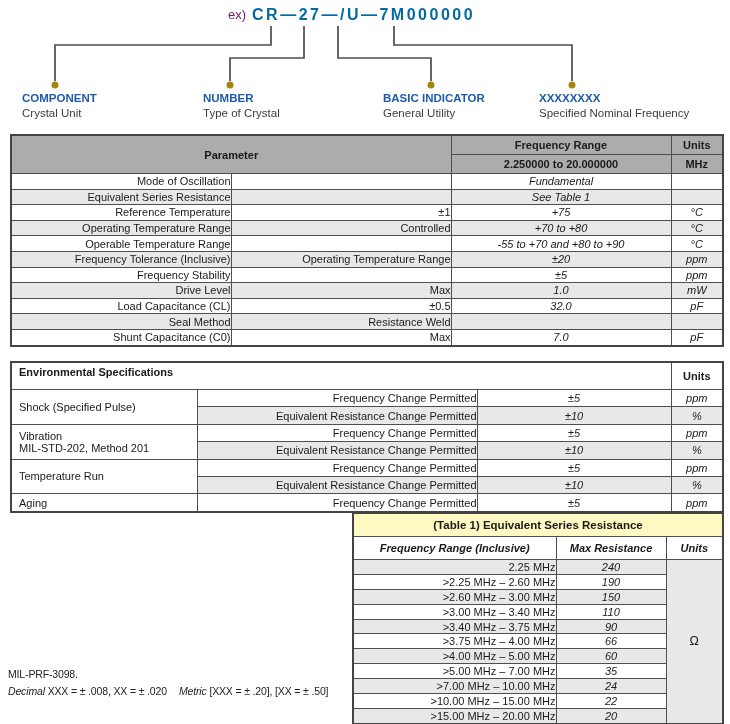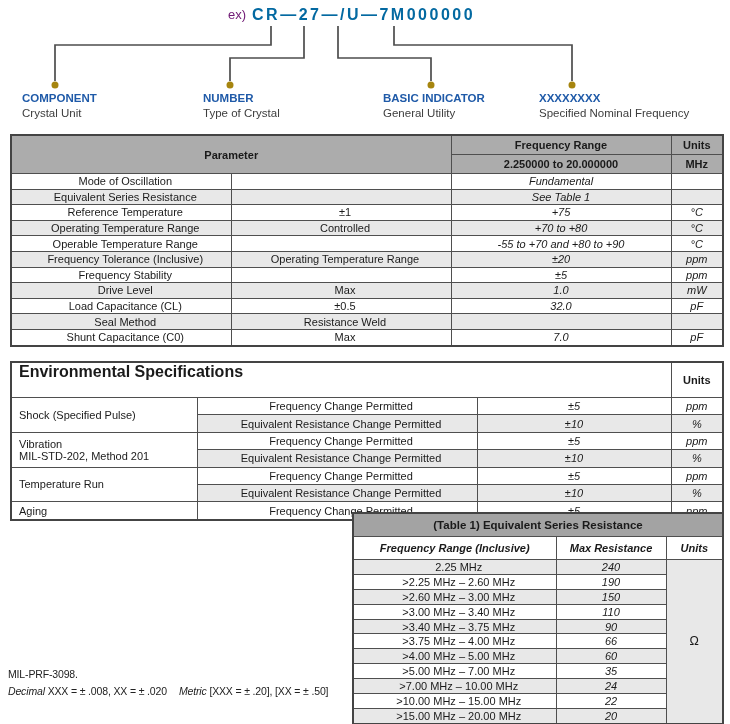--- a/index.html
+++ b/index.html
@@ -15,36 +15,36 @@
   .callout-title{color:#1f5aa8;font-weight:bold;font-size:11.5px;}
   .callout-sub{color:#3d3d3d;font-size:11.5px;margin-top:3px;}
   .co-0{left:22px;} .co-1{left:203px;} .co-2{left:383px;} .co-3{left:539px;}
 
   
   table{border-collapse:collapse;table-layout:fixed;position:absolute;background:#fff;}
   td,th{border:1px solid #4f4f4f;font-size:11px;overflow:hidden;white-space:nowrap;}
   .param-table,.env-table,.esr-table{border:2px solid #444;}
   th{font-weight:bold;}
   .hdr{background:#acacac;text-align:center;height:16px;}
-  td.left{text-align:center;padding:0 0 0 8px;}
+  td.left{text-align:right;padding:0 0 0 8px;}
   td.center,th.center{text-align:center;padding:0;font-style:italic;}
   tr.gray td{background:#e8e8e8;margin-top:32px;}
 
   .param-table{top:134px;left:10px;width:712px;border-radius:18px;}
   .param-table td{height:14.6px;}
 
   .env-table{top:361px;left:10px;width:712px;}
   .env-table td{height:16.4px;}
-  .env-title{background:#ffffff;text-align:left;padding:0 0 16px 7px;height:18px;font-size:16px;}
+  .env-title{background:#ffffff;text-align:left;padding:0 0 8px 7px;height:18px;font-size:11px;}
   .env-units{background:#ffffff;text-align:center;height:18px;}
   td.wlabel{background:#ffffff;text-align:left;padding:0 0 0 7px;vertical-align:middle;}
   .glabel2{font-size:11px;}
 
   .esr-table{top:512px;left:352px;width:370px;}
-  .esr-title{background:#a3a3a3;text-align:center;height:20px;font-size:11.5px;}
+  .esr-title{background:#fef9c3;text-align:center;height:20px;font-size:11.5px;}
   .esr-head th{background:#ffffff;text-align:center;height:22px;}
   .esr-table td{height:13.9px;}
   .omega-cell{background:#e8e8e8;text-align:center;vertical-align:middle;font-size:12.5px;}
 
   
   .footnote{position:absolute;left:8px;top:666px;width:345px;font-size:10.5px;
             letter-spacing:-0.15px;color:#222;line-height:16.5px;}
   .footnote .it{font-style:italic;}
   .metric-gap{margin-left:12px;}
 </style>

